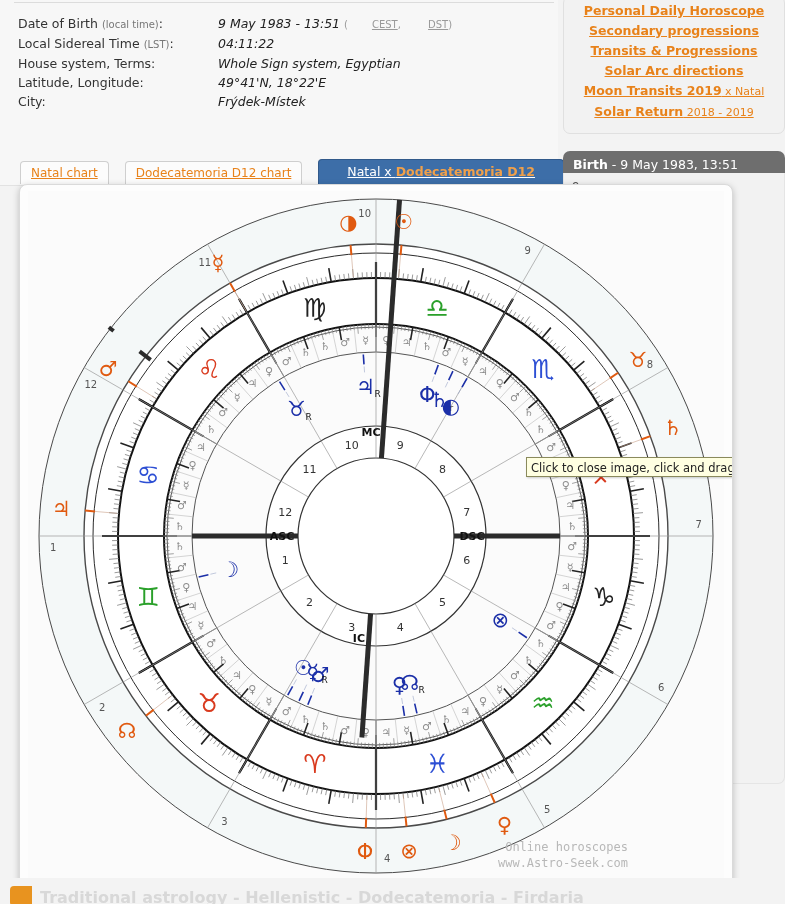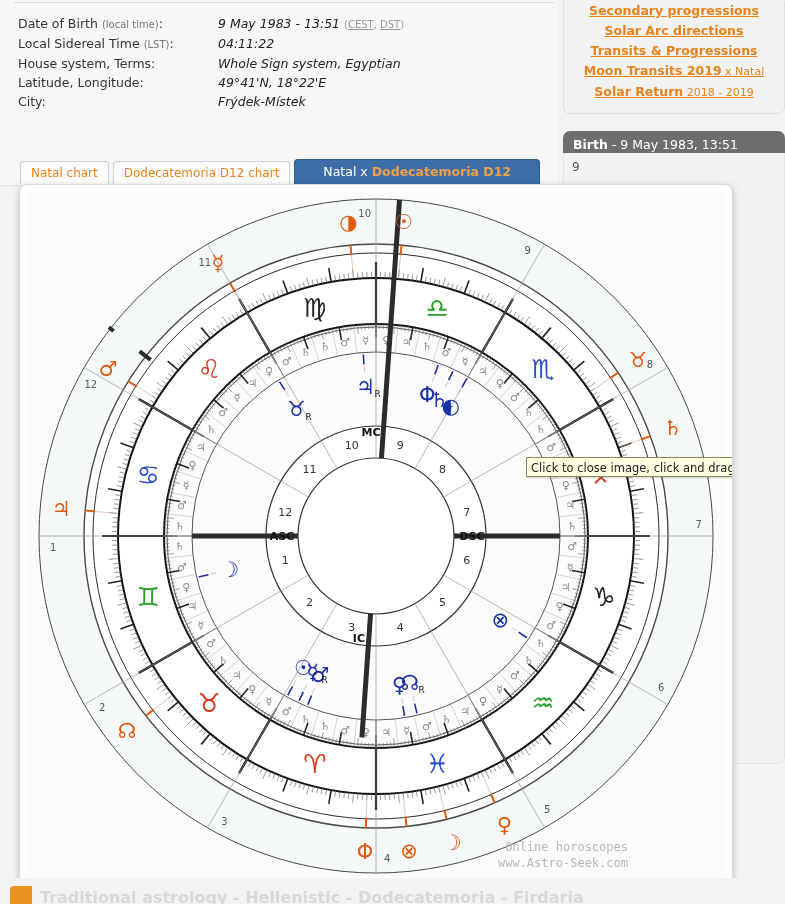--- a/index.html
+++ b/index.html
@@ -14,33 +14,33 @@
     position:absolute;left:0;top:0;width:558px;height:185px;
     background:#f7f7f7;border-bottom:1px solid #e2e2e2;
   }
   #info-panel .rule{position:absolute;left:14px;top:2px;width:540px;height:1px;background:#dcdcdc;}
   table.birthdata{position:absolute;left:18px;top:14px;border-collapse:collapse;}
   table.birthdata td{padding:1px 0;vertical-align:top;font-size:12.5px;line-height:17px;}
   td.lbl{color:#333;white-space:nowrap;padding-right:14px;width:200px;}
   td.lbl small{font-size:10px;color:#777;}
   td.val{color:#222;font-style:italic;white-space:nowrap;}
   td.val .tz{font-style:normal;font-size:10px;color:#999;}
-  td.val .tz u{text-decoration:underline;}
+  td.val .tz u{text-decoration:underline;margin-left:24px;}
   .flag{display:inline-block;width:23px;height:15px;position:relative;
         vertical-align:-3px;margin-right:6px;border:1px solid #b9b9b9;overflow:hidden;background:#fff;}
   .flag .top{position:absolute;left:0;top:0;width:100%;height:50%;background:#fff;}
   .flag .bot{position:absolute;left:0;bottom:0;width:100%;height:50%;background:#d7141a;}
   .flag .tri{position:absolute;left:0;top:0;width:0;height:0;
              border-top:7px solid transparent;border-bottom:7px solid transparent;border-left:12px solid #11457e;}
   
   #tabs{position:absolute;left:20px;top:158px;height:26px;display:flex;align-items:flex-end;}
   .tab{
-    height:22px;line-height:22px;padding:0 10px;margin-right:4px;
+    height:22px;line-height:22px;padding:0 10px;margin-right:16px;
     border:1px solid #cfcfcf;border-bottom:none;border-radius:4px 4px 0 0;
-    background:#fcfcfc;color:#e8821a;font-size:12px;white-space:nowrap;cursor:pointer;
+    background:#fcfcfc;color:#e8821a;font-size:12px;white-space:nowrap;cursor:pointer;text-decoration:underline;
   }
   .tab.active{
     background:#3d6ea8;border-color:#31598a;color:#ffffff;height:24px;line-height:24px;
     font-size:12.5px;padding:0 28px;
   }
   .tab.active b{color:#f0a04a;}
   
   #right-col{position:absolute;left:563px;top:-4px;width:222px;}
   #links-box{
     background:#f2f2f2;border:1px solid #e0e0e0;border-radius:7px;
@@ -136,23 +136,24 @@
 </div>
 
 <div id="tabs">
   <div class="tab">Natal chart</div>
   <div class="tab">Dodecatemoria D12 chart</div>
   <div class="tab active"><span>Natal x </span><b>Dodecatemoria D12</b></div>
 </div>
 
 <div id="right-col">
   <div id="links-box">
+    <a><span>Personal Daily Horoscope</span></a>
     <a><span>Secondary progressions</span></a>
+    <a><span>Transits &amp; Progressions</span></a>
     <a><span>Solar Arc directions</span></a>
-    <a><span>Transits &amp; Progressions</span></a>
     <a><span>Moon Transits 2019</span><span class="thin"> x Natal</span></a>
     <a><span>Solar Return</span><span class="thin"> 2018 - 2019</span></a>
   </div>
 
   <div id="birth-box">
     <b>Birth</b><span> - 9 May 1983, 13:51</span>
   </div>
   <div id="planet-table-box">
     <div class="pt-col">
       <div class="pt-row"><span class="d">9</span><span class="r"></span></div>

